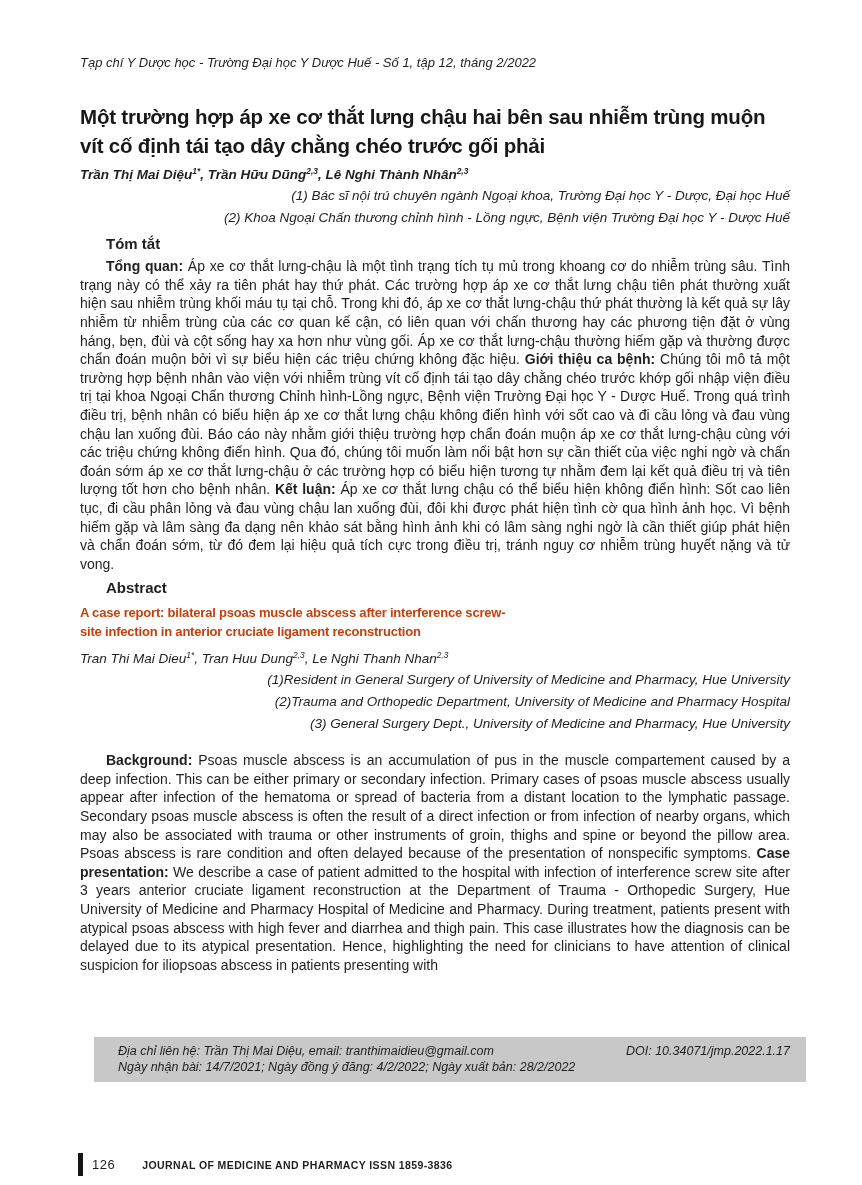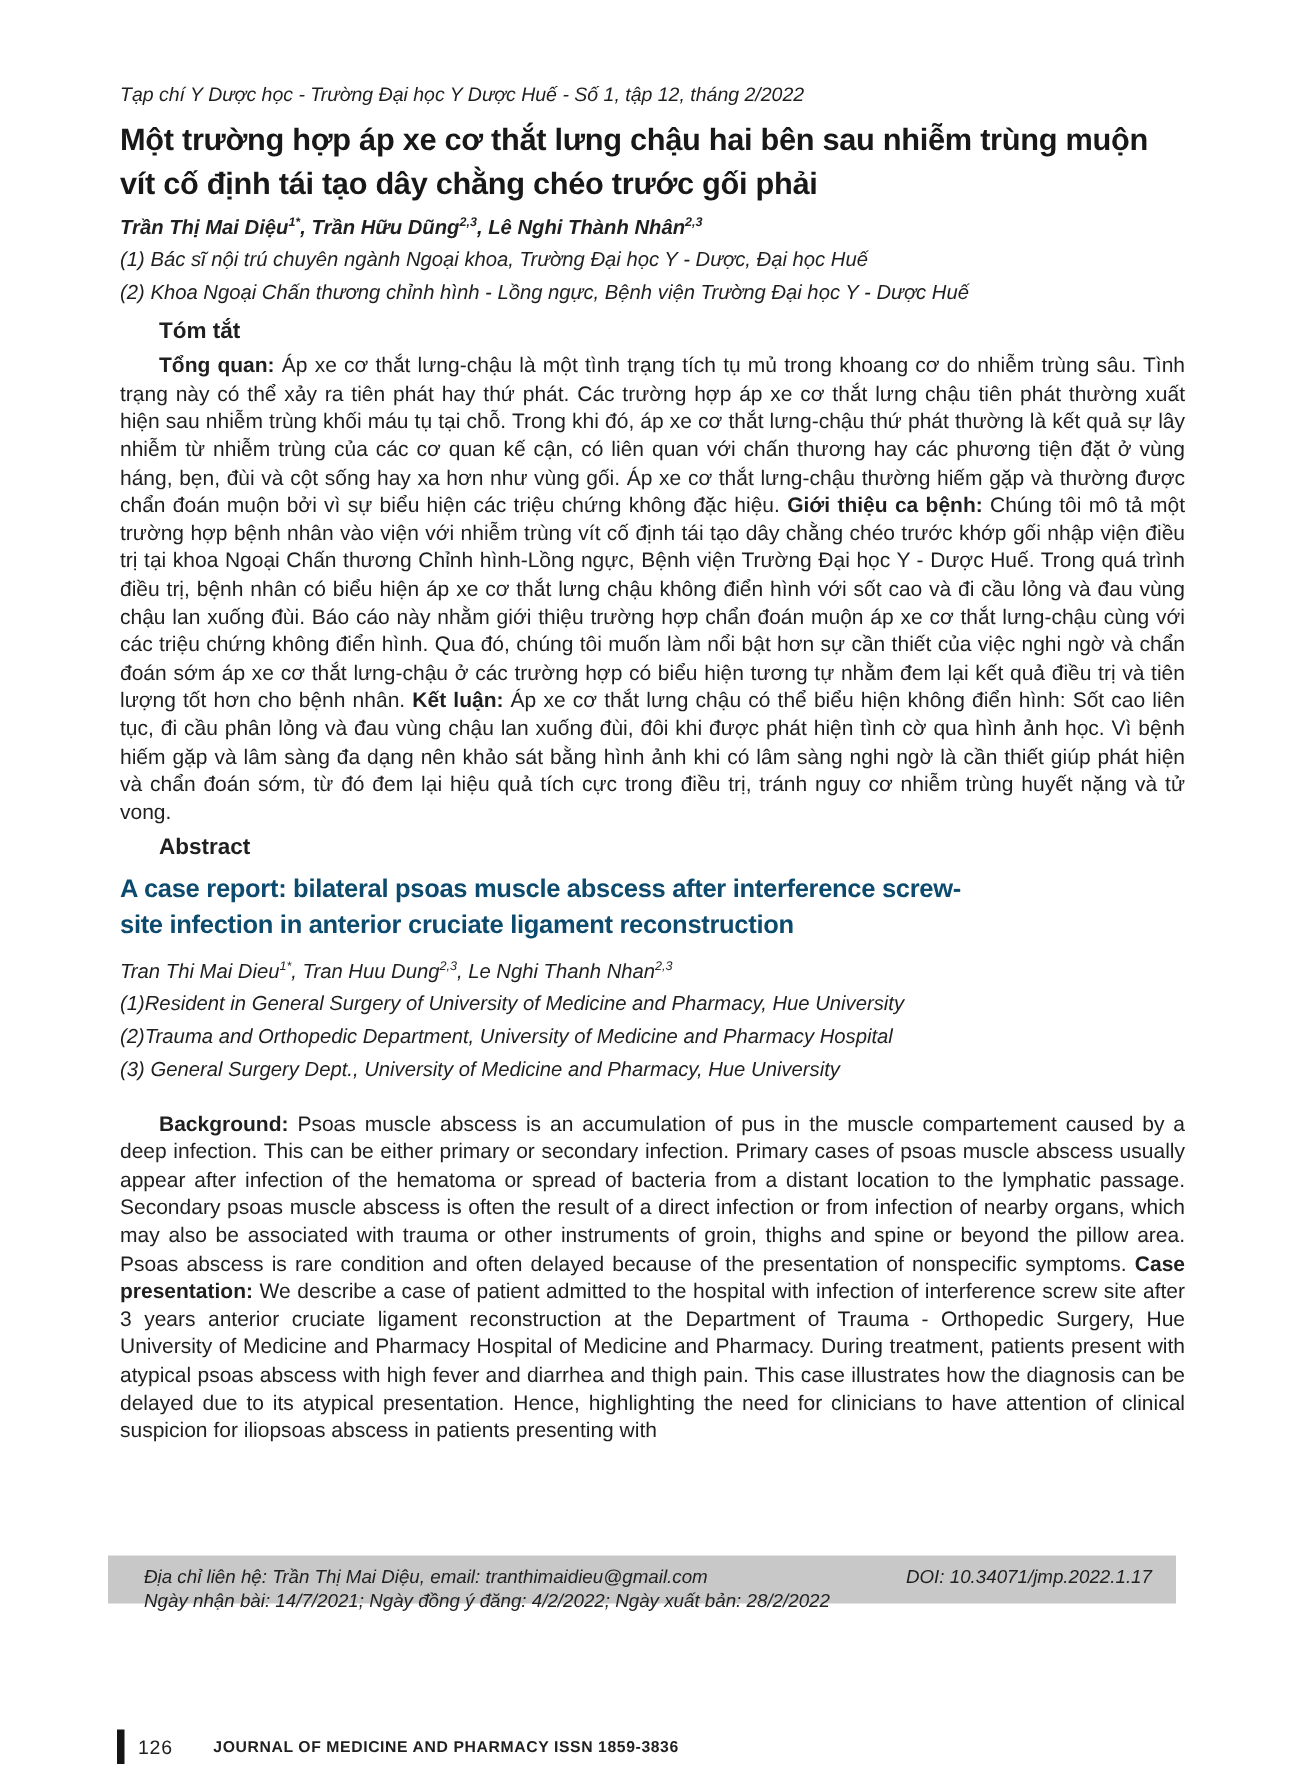--- a/index.html
+++ b/index.html
@@ -12,44 +12,44 @@
     position:relative;
     width:862px;height:1185px;
     background:#ffffff;
     overflow:hidden;
     color:var(--text);
     font-family:"Liberation Sans","DejaVu Sans",sans-serif;
   }
   .content{position:absolute;left:80px;width:710px;top:11px;}
   .running-header{margin-top:44px;font-style:italic;font-size:13px;line-height:16px;}
   .title-vi{
-    margin:8px 0 5px;font-size:20.5px;font-weight:700;line-height:1.42;
+    margin:31px 0 5px;font-size:20.5px;font-weight:700;line-height:1.42;
     white-space:pre-line;letter-spacing:-0.2px;color:#181818;
   }
   .byline{font-size:13.5px;line-height:20px;}
   .byline.vi{font-weight:700;font-style:italic;}
   .byline.en{font-style:italic;margin-top:8px;}
-  .affil{text-align:left;font-style:italic;font-size:13.5px;line-height:22px;}
+  .affil{text-align:right;font-style:italic;font-size:13.5px;line-height:22px;}
   sup{font-size:0.62em;line-height:0;}
   .sec-heading{margin-top:5px;font-weight:700;font-size:15px;padding-left:26px;line-height:20px;}
   .par{
     margin:3px 0 0;font-size:14px;line-height:18.6px;
     text-align:justify;text-indent:26px;
   }
   .par .b{font-weight:700;}
   .par .i,.i{font-style:italic;}
   .b{font-weight:700;}
   .keywords{font-style:italic;line-height:19px;}
   .title-en{
-    margin:6px 0 2px;font-size:17px;font-weight:700;line-height:1.42;
-    white-space:pre-line;letter-spacing:-0.2px;color:#0c4a6e;
+    margin:6px 0 2px;font-size:13px;font-weight:700;line-height:1.42;
+    white-space:pre-line;letter-spacing:-0.2px;color:#c2410c;
   }
   .en-par{margin-top:16px;}
   .contact-box{
-    position:absolute;left:72px;top:1037px;width:712px;height:32px;
+    position:absolute;left:94px;top:1037px;width:712px;height:45px;
     box-sizing:border-box;background:var(--boxbg);
     padding:6px 16px 0 24px;
     font-size:12.5px;font-style:italic;line-height:16px;
   }
   .contact-row{display:flex;justify-content:space-between;align-items:baseline;}
   .page-footer{
     position:absolute;left:78px;top:1153px;
     display:flex;align-items:center;gap:9px;
   }
   .accent-bar{width:5px;height:23px;background:var(--bar);}

